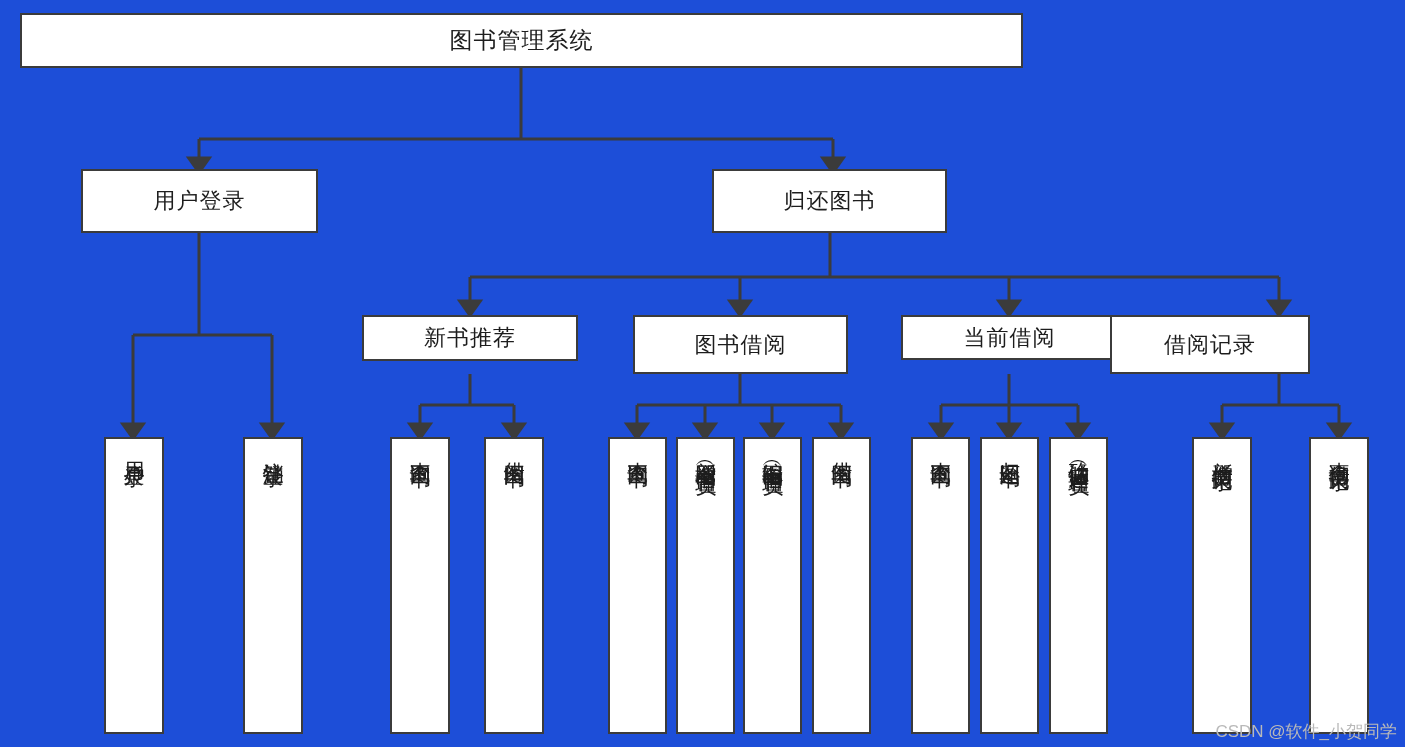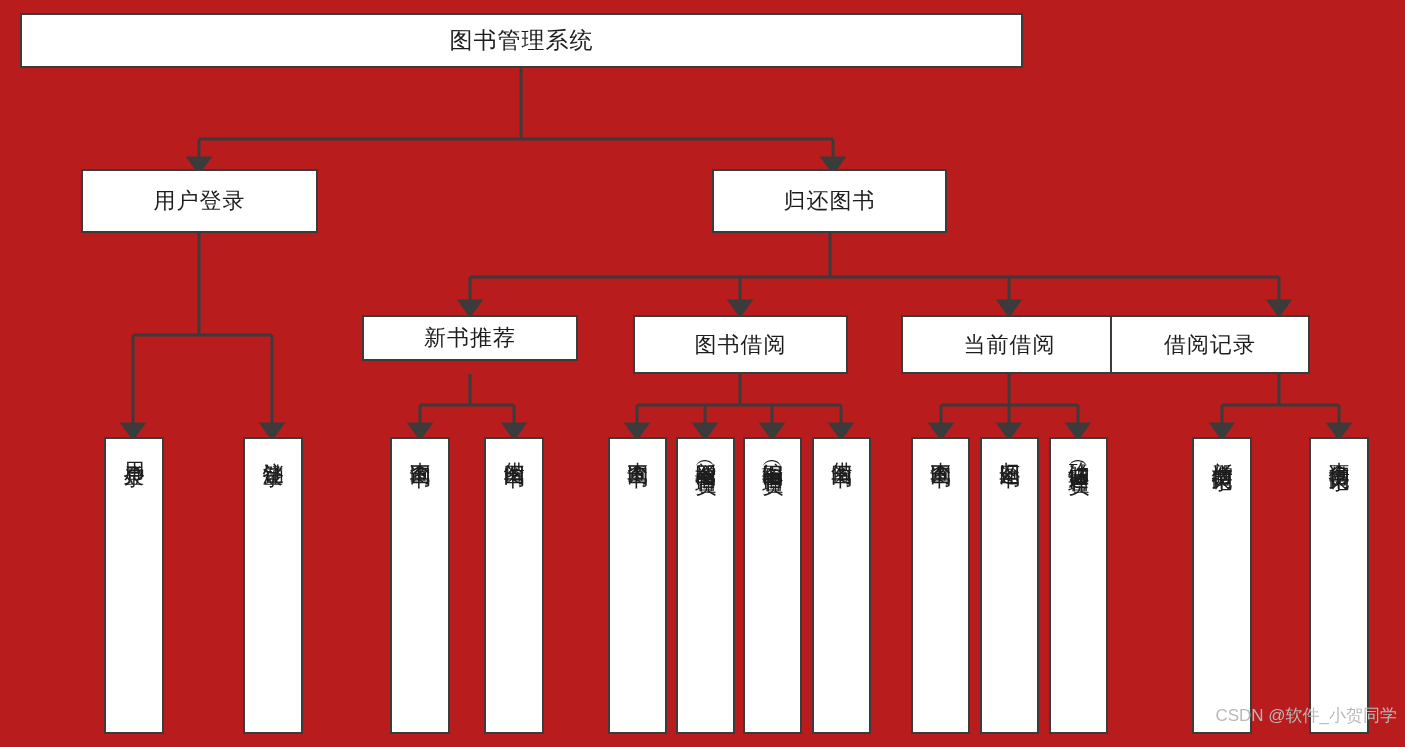--- a/index.html
+++ b/index.html
@@ -1,27 +1,27 @@
 <!DOCTYPE html>
 <html><head>
 <meta charset="utf-8">
 <style>
   html,body{margin:0;padding:0;background:#ffffff;}
   body{width:1405px;height:747px;font-family:"Liberation Sans","DejaVu Sans",sans-serif;overflow:hidden;}
-  #stage{position:relative;width:1405px;height:747px;background:#b91c1c;}
+  #stage{position:relative;width:1405px;height:747px;background:#1d4ed8;}
   svg#wires{position:absolute;left:0;top:0;width:1405px;height:747px;}
   .node{position:absolute;box-sizing:border-box;background:#ffffff;border:2.5px solid #3b3b3b;
         display:flex;align-items:center;justify-content:center;color:#1d1d1d;}
   .node.h{font-size:22px;letter-spacing:1px;white-space:nowrap;}
   .node.root{font-size:23px;}
   .leaf{position:absolute;box-sizing:border-box;background:#ffffff;border:2.5px solid #3b3b3b;
         display:flex;align-items:flex-start;justify-content:center;padding-top:6px;color:#1d1d1d;}
   .leaf .vtext{writing-mode:vertical-rl;text-orientation:upright;font-size:21px;line-height:1.08;
         letter-spacing:2px;white-space:nowrap;}
-  .watermark{position:absolute;right:8px;bottom:20px;font-size:17px;color:#b9b9b9;white-space:nowrap;text-align:right;}
+  .watermark{position:absolute;right:8px;bottom:4px;font-size:17px;color:#b9b9b9;white-space:nowrap;text-align:right;}
 </style>
 </head>
 <body>
 
 <div id="stage">
 
   <svg id="wires" viewBox="0 0 1405 747">
     <defs>
       <marker id="ah" markerWidth="12" markerHeight="12" refX="1.2" refY="5" orient="auto" markerUnits="strokeWidth">
         <path d="M0,0.6 L0,9.4 L6.2,5 z" fill="#3b3b3b"></path>
@@ -81,21 +81,21 @@
   <div class="node h" style="left:712px;top:169px;width:235px;height:64px;">
     <span>归还图书</span>
   </div>
 
   <div class="node h" style="left:362px;top:315px;width:216px;height:46px;">
     <span>新书推荐</span>
   </div>
   <div class="node h" style="left:633px;top:315px;width:215px;height:59px;">
     <span>图书借阅</span>
   </div>
-  <div class="node h" style="left:901px;top:315px;width:217px;height:59px;">
+  <div class="node h" style="left:901px;top:315px;width:217px;height:45px;">
     <span>当前借阅</span>
   </div>
   <div class="node h" style="left:1110px;top:315px;width:200px;height:59px;">
     <span>借阅记录</span>
   </div>
 
   <div class="leaf" style="left:104px;top:437px;width:60px;height:297px;">
     <span class="vtext">用户登录</span>
   </div>
   <div class="leaf" style="left:243px;top:437px;width:60px;height:297px;">

